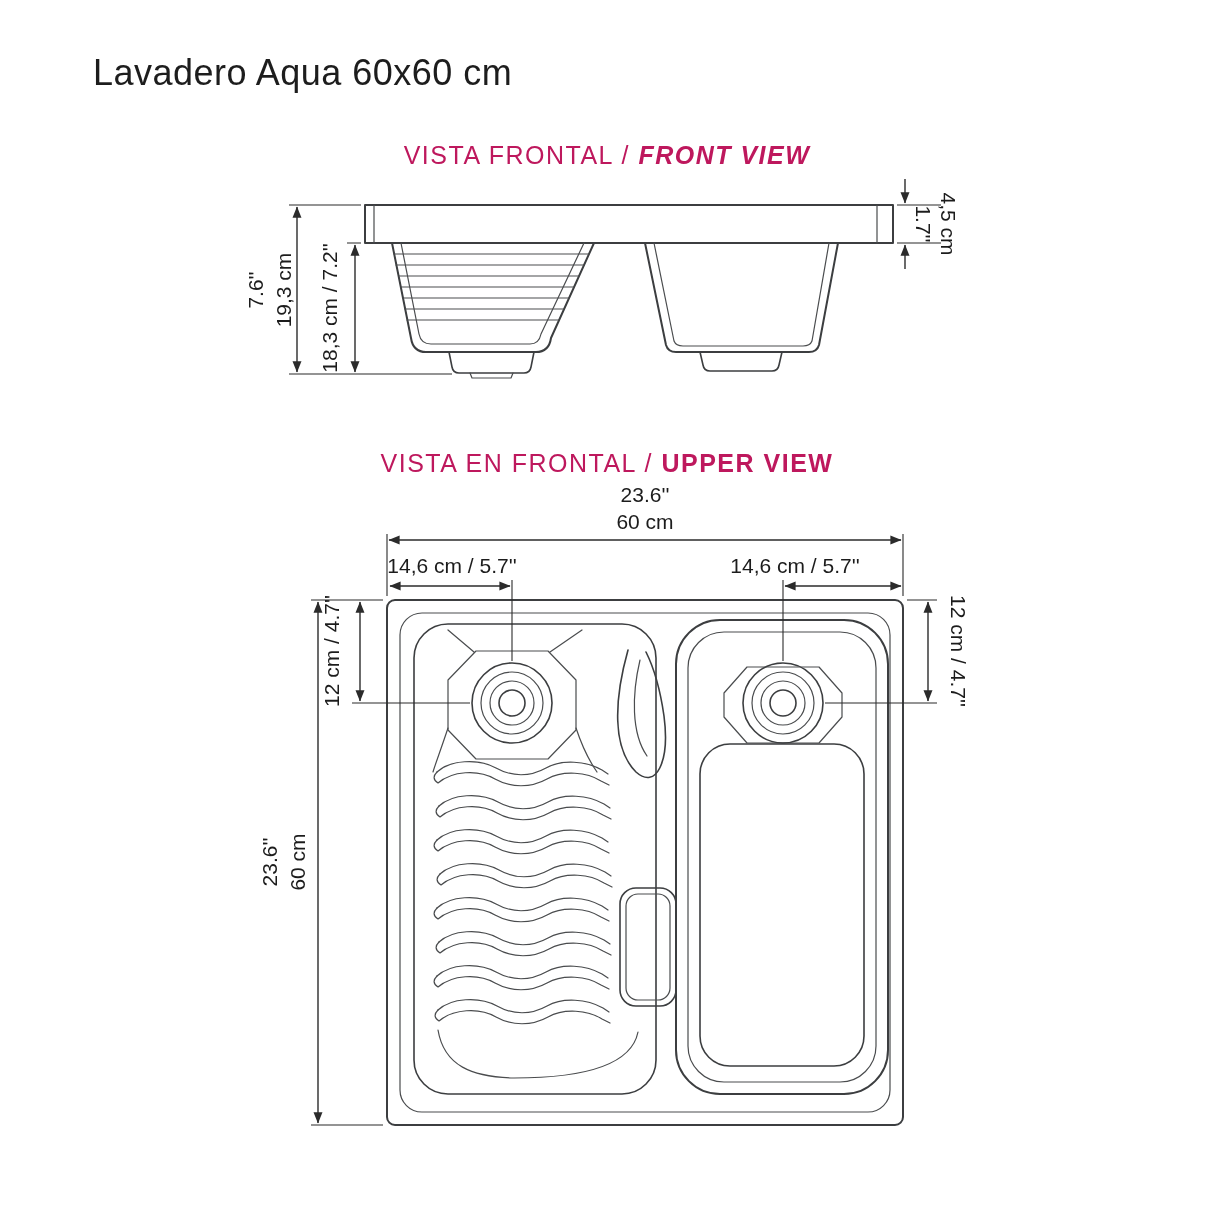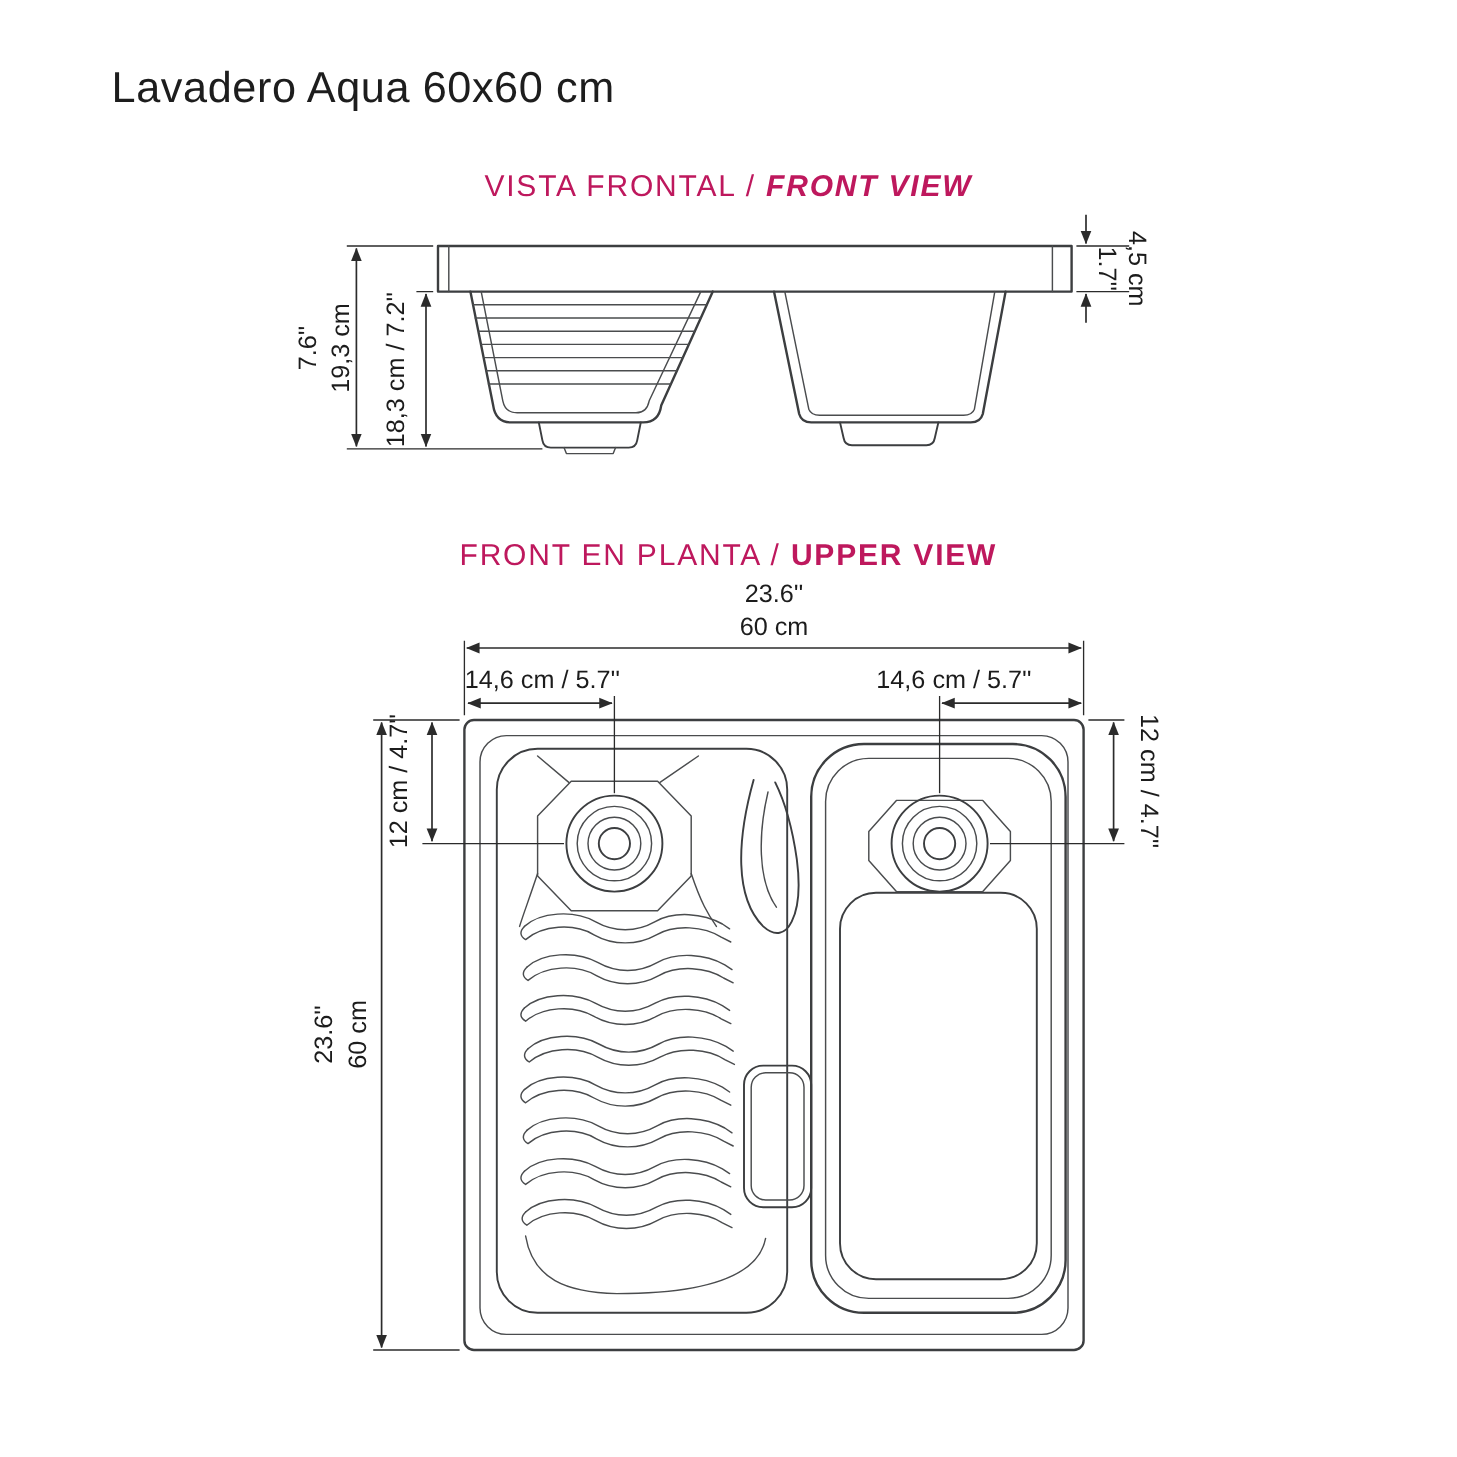--- a/index.html
+++ b/index.html
@@ -27,21 +27,21 @@
 
 <div id="page">
 
   <div id="page-title">Lavadero Aqua 60x60 cm</div>
 
   <div id="front-heading" class="view-heading">
     <span>VISTA FRONTAL / </span><span class="hd-strong hd-italic">FRONT VIEW</span>
   </div>
 
   <div id="upper-heading" class="view-heading">
-    <span>FRONT EN PLANTA / </span><span class="hd-strong">UPPER VIEW</span>
+    <span>VISTA EN FRONTAL / </span><span class="hd-strong">UPPER VIEW</span>
   </div>
 
   <svg id="drawing" width="1214" height="1214" viewBox="0 0 1214 1214">
     <defs>
       <marker id="arr" viewBox="0 0 10 10" refX="9.5" refY="5" markerWidth="8" markerHeight="8" orient="auto-start-reverse">
         <path d="M0,1 L10,5 L0,9 Z" fill="#2b2b2b"></path>
       </marker>
       <g id="ridge-band">
         <path d="M437,4 C450,-8 478,-10 496,0 C512,9 530,9 546,0 C562,-9 586,-7 602,2 L608,6"></path>
         <path d="M437,4 C433,8 433,12 438,15 C452,3 478,1 495,11 C511,20 531,20 547,11 C563,2 587,4 601,13 L609,17"></path>

